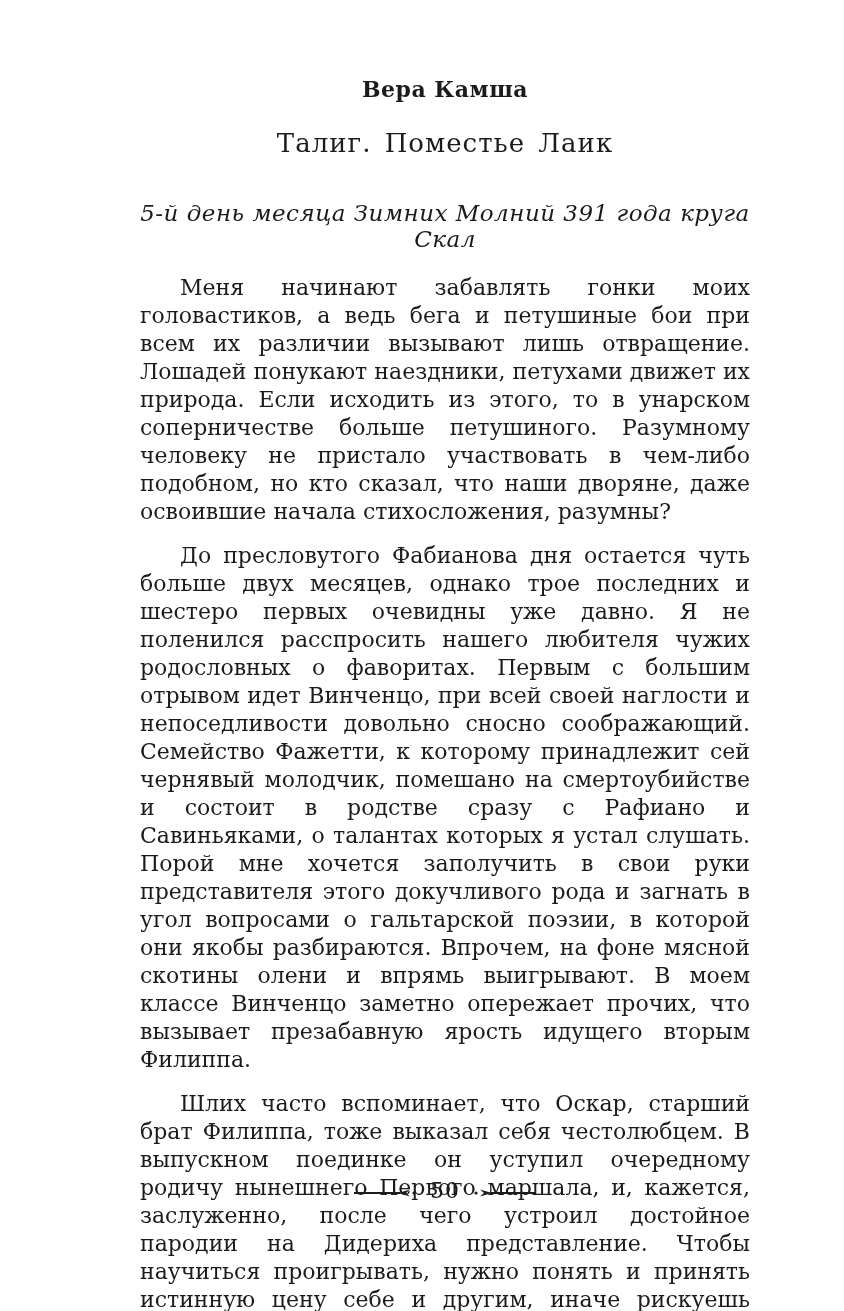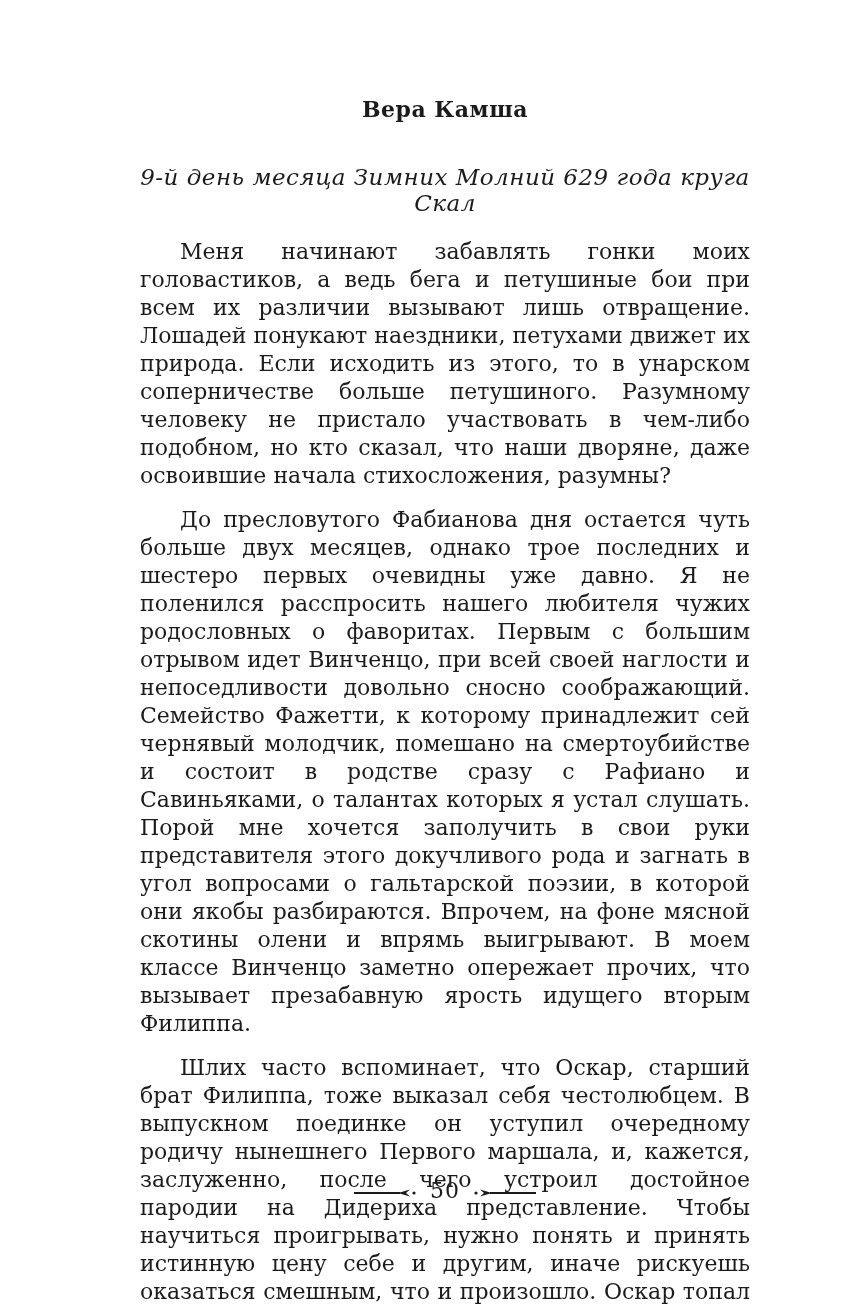--- a/index.html
+++ b/index.html
@@ -19,21 +19,21 @@
   }
   .column {
     margin-left: 124px;
     width: 642px;
   }
   .running-head {
     text-align: center;
     font-size: 22px;
     font-weight: bold;
     letter-spacing: 0.5px;
-    padding-top: 96px;
+    padding-top: 76px;
   }
   .chapter-number {
     text-align: center;
     font-size: 30px;
     font-weight: bold;
     letter-spacing: 1px;
     margin-top: 26px;
   }
   .chapter-title {
     text-align: center;
@@ -87,22 +87,23 @@
 </head>
 <body>
 
 <div class="page">
 
   <div class="column">
 
     <div class="running-head">Вера Камша</div>
 
 
+    <div class="chapter-title">Талиг. Поместье Лаик</div>
 
-    <div class="date-line">9-й день месяца Зимних Молний 629 года круга Скал</div>
+    <div class="date-line">5-й день месяца Зимних Молний 391 года круга Скал</div>
 
     <div class="body-text">
       <p>Меня начинают забавлять гонки моих головастиков, а ведь бега и петушиные бои при всем их различии вызывают лишь отвращение. Лошадей понукают наездники, петухами движет их природа. Если исходить из этого, то в унарском соперничестве больше петушиного. Разумному человеку не пристало участвовать в чем-либо подобном, но кто сказал, что наши дворяне, даже освоившие начала стихосложения, разумны?</p>
       <p>До пресловутого Фабианова дня остается чуть больше двух месяцев, однако трое последних и шестеро первых очевидны уже давно. Я не поленился расспросить нашего любителя чужих родословных о фаворитах. Первым с большим отрывом идет Винченцо, при всей своей наглости и непоседливости довольно сносно соображающий. Семейство Фажетти, к которому принадлежит сей чернявый молодчик, помешано на смертоубийстве и состоит в родстве сразу с Рафиано и Савиньяками, о талантах которых я устал слушать. Порой мне хочется заполучить в свои руки представителя этого докучливого рода и загнать в угол вопросами о гальтарской поэзии, в которой они якобы разбираются. Впрочем, на фоне мясной скотины олени и впрямь выигрывают. В моем классе Винченцо заметно опережает прочих, что вызывает презабавную ярость идущего вторым Филиппа.</p>
       <p>Шлих часто вспоминает, что Оскар, старший брат Филиппа, тоже выказал себя честолюбцем. В выпускном поединке он уступил очередному родичу нынешнего Первого маршала, и, кажется, заслуженно, после чего устроил достойное пародии на Дидериха представление. Чтобы научиться проигрывать, нужно понять и принять истинную цену себе и другим, иначе рискуешь оказаться смешным, что и произошло. Оскар топал ногами и клялся во всем превзойти своего победителя, стать маршалом и чуть ли не добиться любви тогдашней ко-</p>
     </div>
 
   </div>
 
   <div class="footer">

